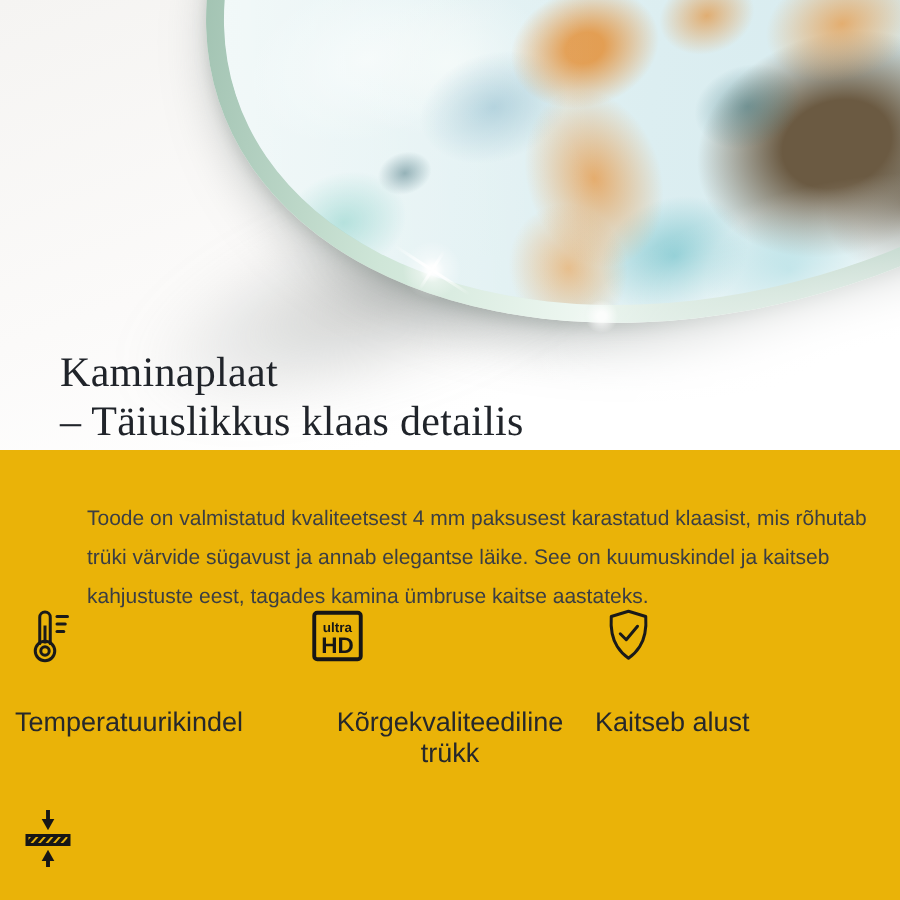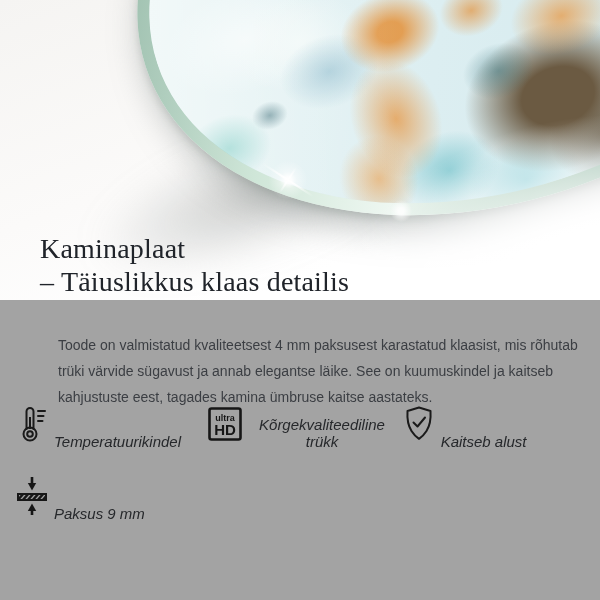--- a/index.html
+++ b/index.html
@@ -1,18 +1,18 @@
 <!DOCTYPE html>
 <html><head>
 <meta charset="utf-8">
 <style>
   html,body{margin:0;padding:0;background:#fff;}
   .page{
     position:relative;width:600px;height:600px;overflow:hidden;
-    background:#a3a3a3;font-family:"Liberation Sans","DejaVu Sans",sans-serif;
+    background:#eab308;font-family:"Liberation Sans","DejaVu Sans",sans-serif;
   }
   
   .hero{position:absolute;left:0;top:0;width:600px;height:300px;overflow:hidden;
     background:linear-gradient(160deg,#f5f4f2 0%,#fbfaf9 45%,#ffffff 75%);}
   .plate-shadow{
     position:absolute;left:18px;top:118px;width:470px;height:160px;
     background:radial-gradient(closest-side,rgba(130,135,133,0.42),rgba(130,135,133,0) 72%);
     filter:blur(16px);transform:rotate(-19deg);
   }
   .glass-edge{
@@ -67,23 +67,23 @@
   }
   .description{
     position:absolute;left:40px;top:314px;width:526px;margin:18px;
     font-size:14px;line-height:26px;color:#3b3e43;
   }
   
   .features{
     position:absolute;left:10px;top:398px;width:580px;
     display:grid;grid-template-columns:repeat(3,1fr);row-gap:20px;
   }
-  .feature{display:flex;flex-direction:row;align-items:flex-end;}
+  .feature{display:flex;flex-direction:column;align-items:flex-start;}
   .feature .icon-slot{height:52px;display:flex;align-items:center;justify-content:center;}
-  .feature .label{margin-top:2px;font-size:15px;color:#26282b;text-align:center;font-style:italic;}
+  .feature .label{margin-top:21px;font-size:18px;color:#26282b;text-align:center;}
   .feature svg{display:block;}
   .uhd-top{font-family:"Liberation Sans",sans-serif;font-size:9px;font-weight:bold;fill:#161616;}
   .uhd-bottom{font-family:"Liberation Sans",sans-serif;font-size:15px;font-weight:bold;fill:#161616;}
 </style>
 </head>
 <body>
 
 <div class="page">
 
   <div class="hero">

